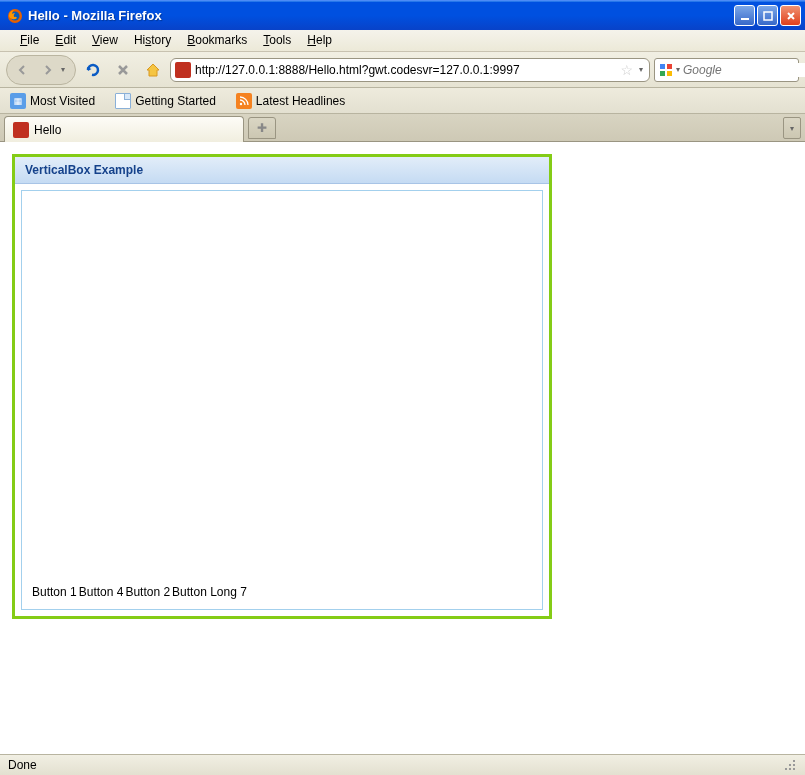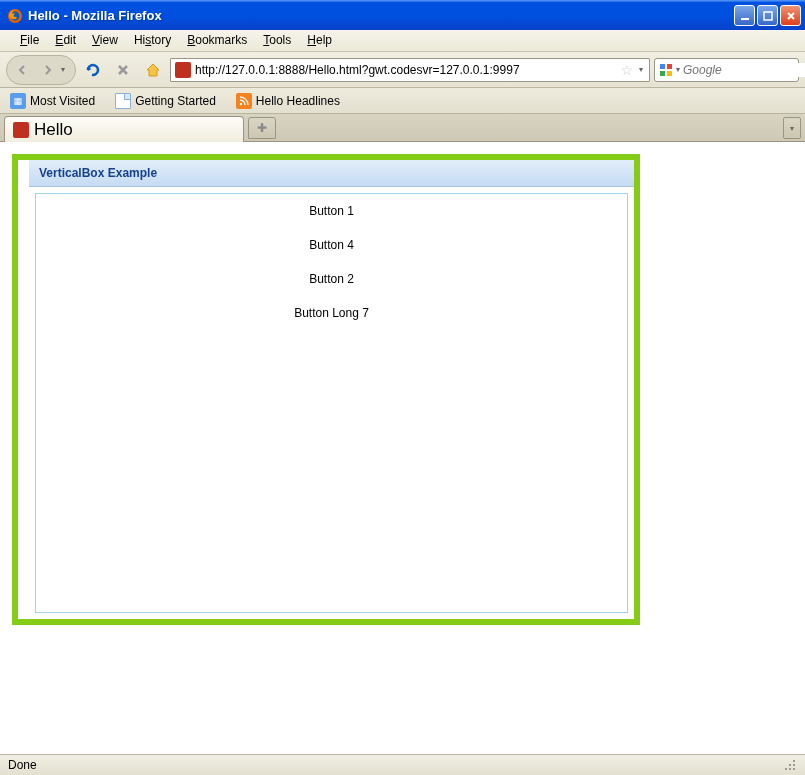--- a/index.html
+++ b/index.html
@@ -115,21 +115,21 @@
     }
     .reload-icon { color: #0a5bc4; font-weight: bold; }
     .stop-icon { color: #888; font-size: 18px; font-weight: bold; }
     .home-icon { color: #f5a623; }
     
     .url-bar {
       flex: 1;
       height: 24px;
       background: #fff;
       border: 1px solid #9a9582;
-      border-radius: 1px;
+      border-radius: 6px;
       display: flex;
       align-items: center;
       padding: 0 4px;
       gap: 4px;
     }
     .url-favicon {
       width: 16px;
       height: 16px;
       background: #c03020;
       border-radius: 2px;
@@ -215,21 +215,21 @@
     .tab {
       height: 26px;
       background: linear-gradient(to bottom, #fdfcf7, #f1eedf);
       border: 1px solid #9a9582;
       border-bottom: none;
       border-radius: 4px 4px 0 0;
       display: flex;
       align-items: center;
       padding: 0 10px 0 8px;
       gap: 5px;
-      font-size: 17px;
+      font-size: 12px;
       min-width: 240px;
       cursor: pointer;
       margin-bottom: -1px;
       position: relative;
     }
     .tab-favicon {
       width: 16px;
       height: 16px;
       background: #c03020;
       border-radius: 2px;
@@ -267,44 +267,42 @@
     
     
     .content {
       background: #fff;
       height: 612px;
       padding: 12px;
       overflow: auto;
     }
     
     .panel {
-      width: 628px;
-      border: 6px solid #84cc16;
-      padding-left: 11px;
+      width: 540px;
+      border: 3px solid #84cc16;
     }
     .panel-header {
       background: linear-gradient(to bottom, #e2edf9, #c5dbf3);
       border-bottom: 1px solid #a8c4e6;
       padding: 6px 10px;
       color: #15428b;
       font-weight: bold;
       font-size: 12px;
     }
     .panel-body {
       padding: 6px;
       background: #fff;
     }
     .panel-inner {
       border: 1px solid #a3d0ed;
       height: 420px;
       padding: 8px 10px;
       display: flex;
-      gap: 16px;
-      align-items: center;
-      flex-direction: column;
+      gap: 2px;
+      align-items: flex-end;
     }
     .pbtn {
       font-size: 12px;
       color: #000;
       cursor: pointer;
       padding: 2px 0;
     }
     
     
     .statusbar {
@@ -435,21 +433,21 @@
     <span>Getting Started</span>
   </div>
   <div class="bookmark-item">
     <div class="bm-icon rss">
       <svg width="10" height="10" viewBox="0 0 10 10">
           <circle cx="2" cy="8" r="1.2" fill="#fff"></circle>
           <path d="M1 4 A 5 5 0 0 1 6 9" stroke="#fff" stroke-width="1.3" fill="none"></path>
           <path d="M1 1 A 8 8 0 0 1 9 9" stroke="#fff" stroke-width="1.3" fill="none"></path>
         </svg>
     </div>
-    <span>Hello Headlines</span>
+    <span>Latest Headlines</span>
   </div>
 </div>
 
 <div class="tabbar">
   <div class="tab">
     <div class="tab-favicon"></div>
     <span>Hello</span>
   </div>
   <div class="new-tab">✚</div>
   <div class="tab-list-btn">▾</div>

